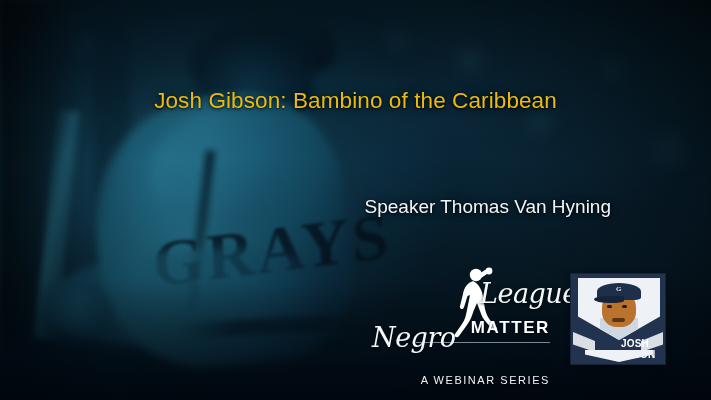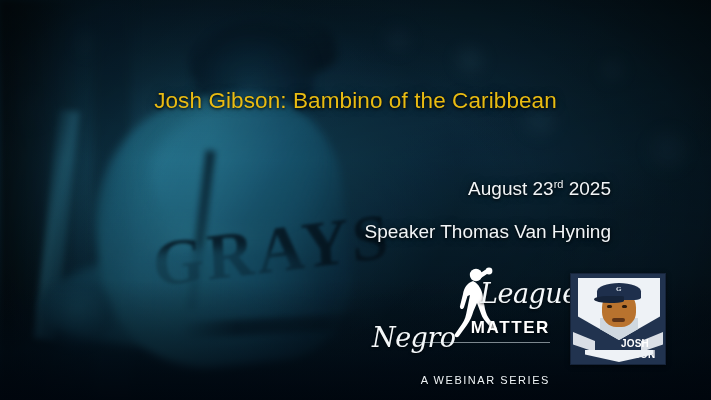--- a/index.html
+++ b/index.html
@@ -305,21 +305,20 @@
 
     <div class="bg-duotone"></div>
     <div class="bg-tint"></div>
     <div class="bg-vignette"></div>
     <div class="bg-bottomfade"></div>
   </div>
 
   <div class="title">Josh Gibson: Bambino of the Caribbean</div>
 
   <div class="meta">
-    <div class="meta-date"><span>August 23</span><sup>rd</sup><span> 2025</span></div>
     <div class="meta-speaker">Speaker Thomas Van Hyning</div>
   </div>
 
   <div class="nlm">
     <div class="nlm-script-left">Negro</div>
 
     <div class="nlm-player">
       <svg viewBox="0 0 54 72" width="54" height="72" aria-hidden="true">
         <g fill="#ffffff">
           <circle cx="30" cy="9" r="6.2"></circle>

